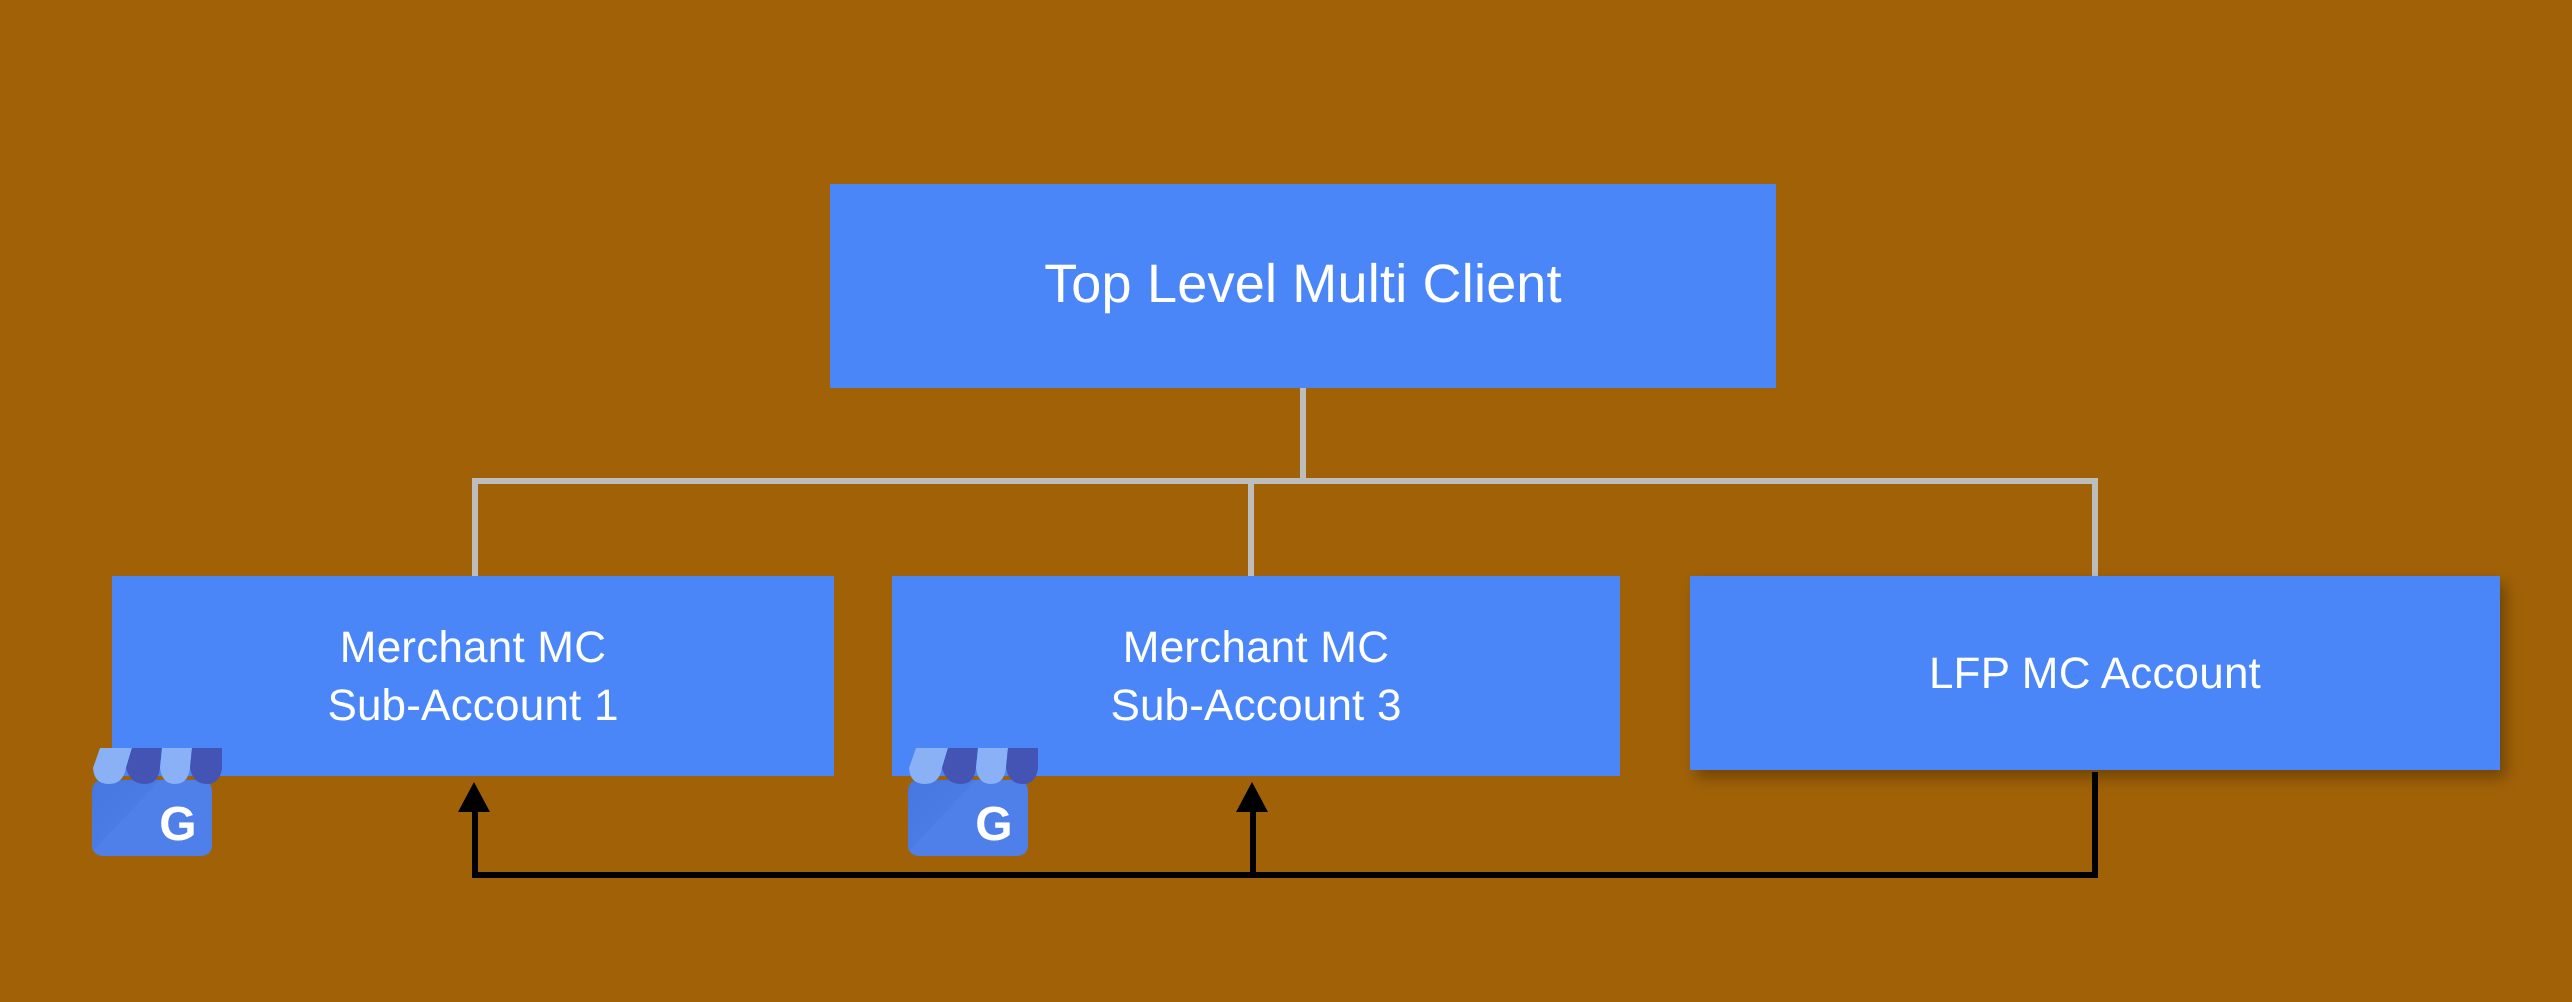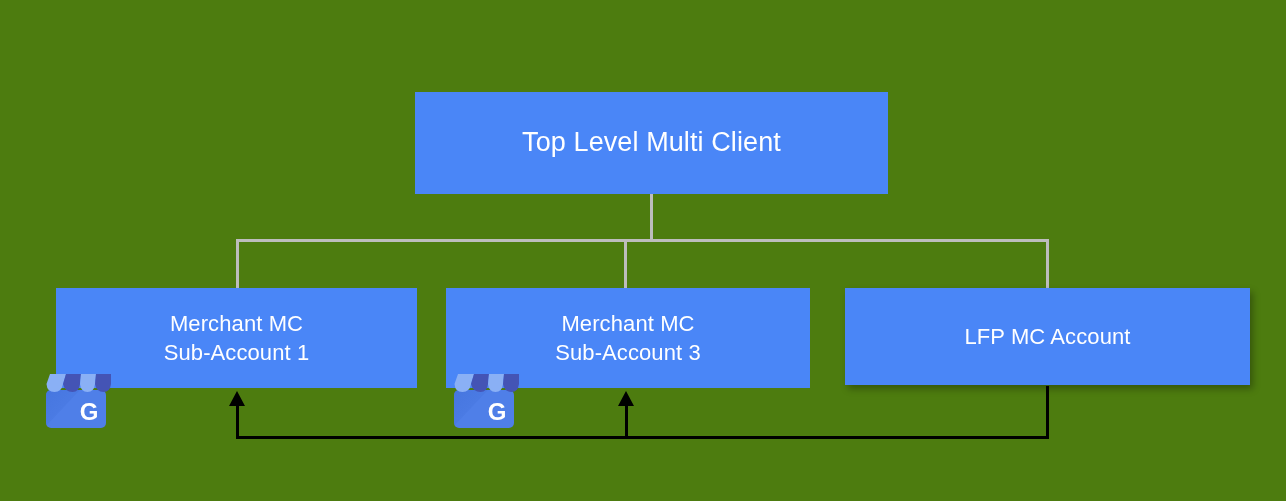--- a/index.html
+++ b/index.html
@@ -9,21 +9,21 @@
     background: #ffffff;
   }
   body {
     font-family: "Liberation Sans", sans-serif;
     -webkit-font-smoothing: antialiased;
   }
   #diagram-canvas {
     position: relative;
     width: 1286px;
     height: 501px;
-    background: #4d7c0f;
+    background: #a16207;
     overflow: hidden;
   }
 
   
   .node {
     position: absolute;
     box-sizing: border-box;
     background: #4a86f7;
     color: #ffffff;
     display: flex;

